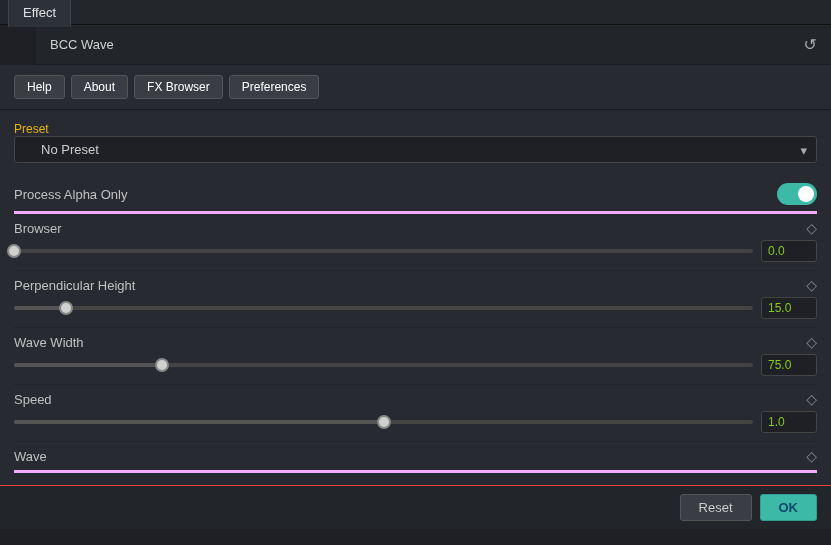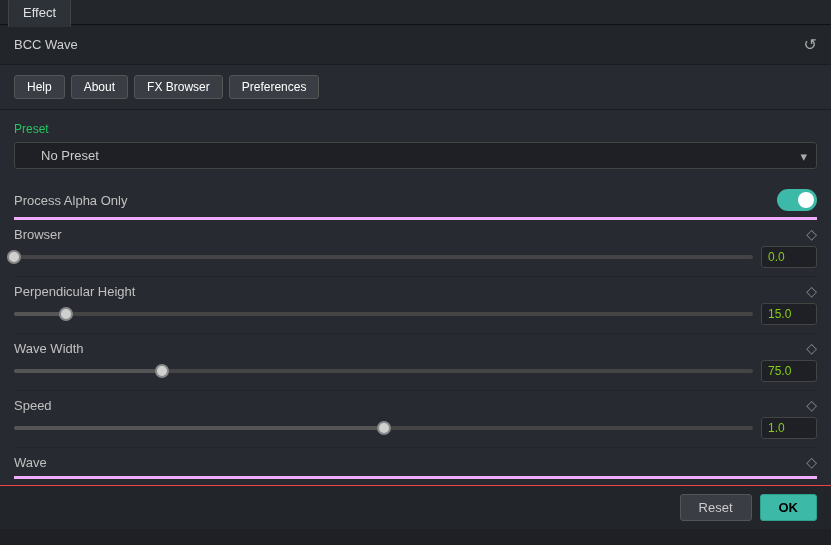--- a/index.html
+++ b/index.html
@@ -32,20 +32,21 @@
       border-bottom: 1px solid #2d3138;
     }
 
     .title-bar {
       background: #22252a;
       display: flex;
       align-items: center;
       justify-content: space-between;
       padding: 10px 14px;
       border-bottom: 1px solid #1a1c20;
+      margin-left: 36px;
     }
 
     .title-bar-title {
       color: #d0d0d0;
       font-size: 13px;
     }
 
     .reset-icon {
       color: #aaa;
       font-size: 16px;
@@ -69,23 +70,23 @@
       font-size: 12px;
       cursor: pointer;
     }
 
     .content {
       padding: 12px 14px;
       background: #272a30;
     }
 
     .section-label {
-      color: #22c55e;
+      color: #eab308;
       font-size: 12px;
-      margin-bottom: 6px;
+      margin-bottom: 0;
     }
 
     .preset-select-wrapper {
       position: relative;
       margin-bottom: 14px;
     }
 
     .preset-select {
       width: 100%;
       background: #1e2025;
@@ -227,21 +228,21 @@
       color: #ccc;
       border-radius: 3px;
       padding: 5px 18px;
       font-size: 13px;
       cursor: pointer;
     }
 
     .btn-ok {
       background: #3db9a8;
       border: 1px solid #2fa090;
-      color: #000000;
+      color: #0c4a6e;
       border-radius: 3px;
       padding: 5px 18px;
       font-size: 13px;
       cursor: pointer;
       font-weight: 600;
     }
 
     .main-wrapper {
       position: relative;
       height: 545px;

